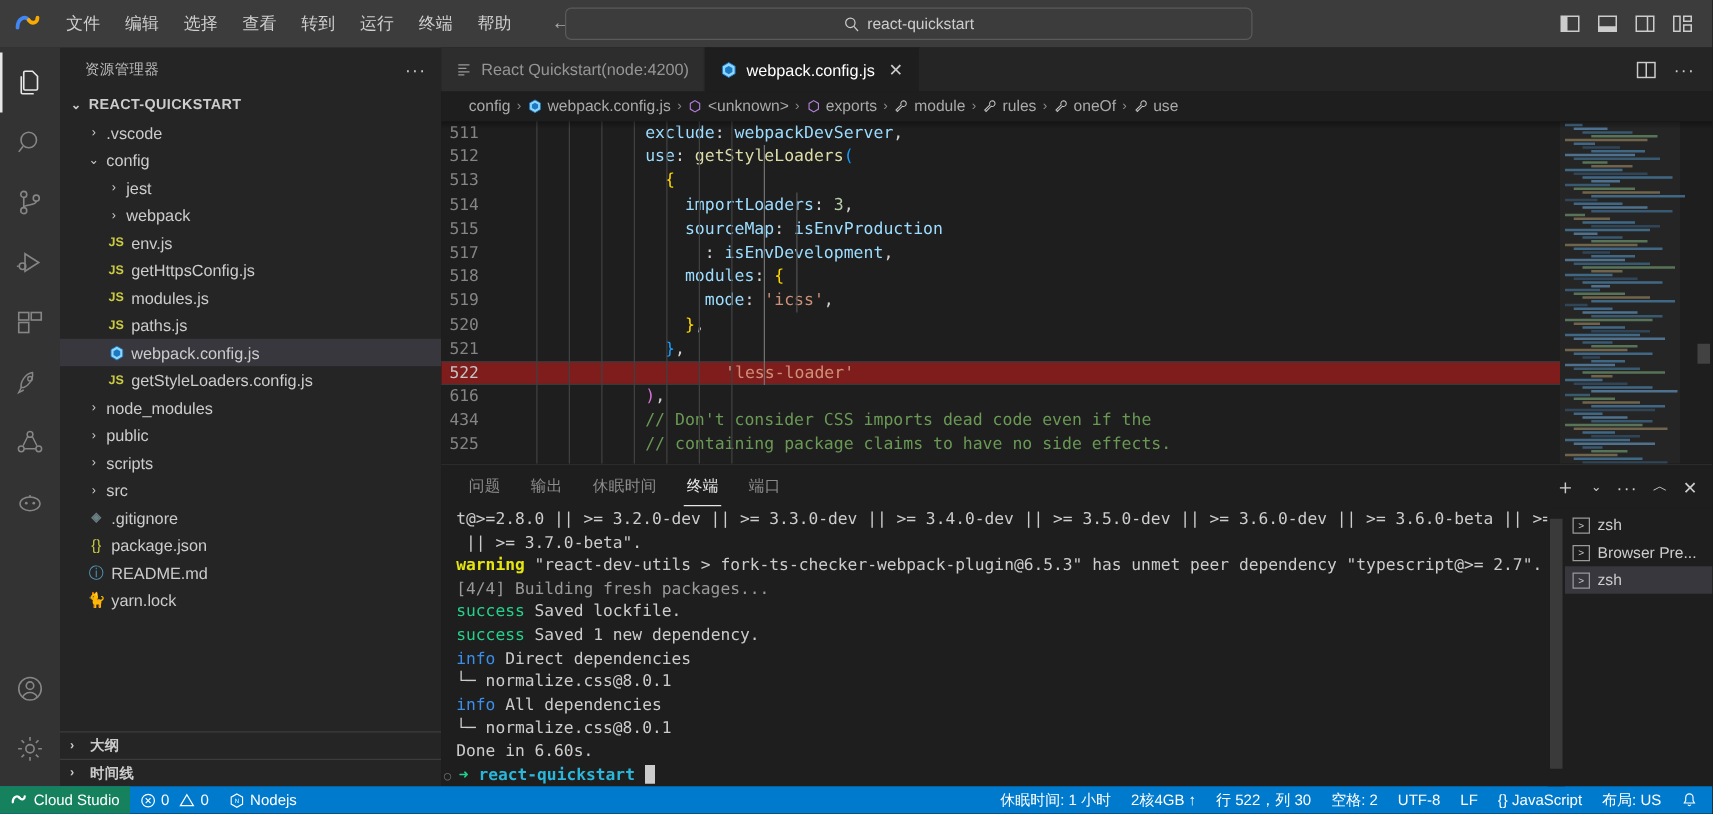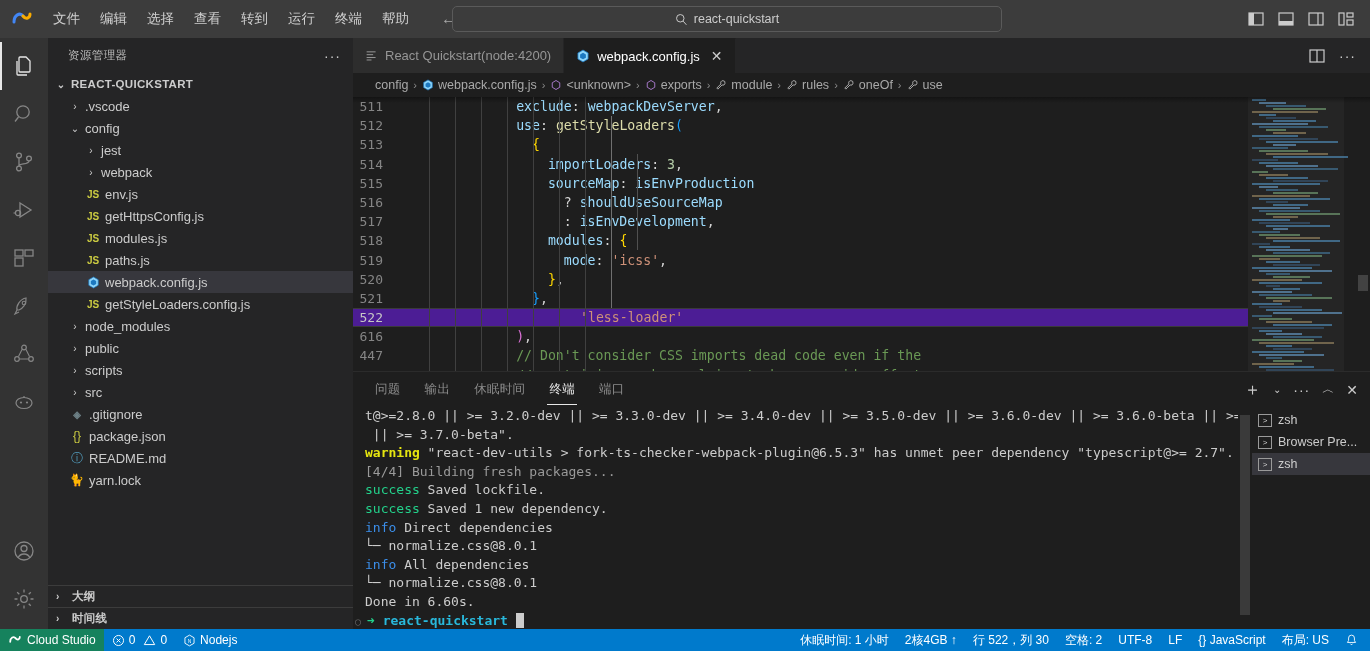--- a/index.html
+++ b/index.html
@@ -97,21 +97,21 @@
     height: 24px; display: flex; align-items: center; gap: 5px; padding-left: 22px;
     font-size: 12.5px; color: #a9a9a9; flex: 0 0 24px; background:#1e1e1e;
   }
   .bc-sep { color: #8c8c8c; font-size: 11px; }
   .bc-item { display:flex; align-items:center; gap:4px; }
 
   
   .editor { flex: 1 1 auto; position: relative; overflow: hidden; background:#1e1e1e; display:flex; min-height:0;}
   .code-area { position:relative; flex: 1 1 auto; overflow: hidden; font-family: "DejaVu Sans Mono", monospace; font-size: 13.2px; line-height: 19.2px;}
   .codeline { display: flex; height: 19.2px; white-space: pre; }
-  .codeline.cur { background: #4c1d95; box-shadow: inset 0 1px 0 #3a3a3a, inset 0 -1px 0 #3a3a3a; gap: 48px; }
+  .codeline.cur { background: #7f1d1d; box-shadow: inset 0 1px 0 #3a3a3a, inset 0 -1px 0 #3a3a3a; gap: 48px; }
   .lno {
     width: 52px; flex: 0 0 52px; text-align: right; padding-right: 22px; color: #858585;
     font-size: 13px;
   }
   .codeline.cur .lno { color: #c6c6c6; }
   .ctext { position: relative; }
   .minimap { width: 108px; flex: 0 0 108px; background:#1e1e1e; position:relative; overflow:hidden; padding-top:2px;}
   .mm-line { height: 2px; margin-bottom: 1px; }
   .mm-slider { position:absolute; right: 12px; top: 0; width: 96px; height: 300px; background: rgba(255,255,255,0.035); }
   .scroll-col { width: 14px; flex: 0 0 14px; background: #1e1e1e; position: relative; }
@@ -541,29 +541,28 @@
         </span>
       </div>
 
       <div class="editor">
         <div class="code-area" id="code-area" style="position: relative;">
             <div class="codeline"><span class="lno">511</span><span class="ctext"><span class="t-plain">              </span><span class="t-prop">exclude</span><span class="t-plain">: </span><span class="t-key">webpackDevServer</span><span class="t-plain">,</span></span></div>
             <div class="codeline"><span class="lno">512</span><span class="ctext"><span class="t-plain">              </span><span class="t-prop">use</span><span class="t-plain">: </span><span class="t-fn">getStyleLoaders</span><span class="t-br3">(</span></span></div>
             <div class="codeline"><span class="lno">513</span><span class="ctext"><span class="t-plain">                </span><span class="t-br1">{</span></span></div>
             <div class="codeline"><span class="lno">514</span><span class="ctext"><span class="t-plain">                  </span><span class="t-prop">importLoaders</span><span class="t-plain">: </span><span class="t-num">3</span><span class="t-plain">,</span></span></div>
             <div class="codeline"><span class="lno">515</span><span class="ctext"><span class="t-plain">                  </span><span class="t-prop">sourceMap</span><span class="t-plain">: </span><span class="t-key">isEnvProduction</span></span></div>
-            <div class="codeline"><span class="lno">516</span><span class="ctext"><span class="t-plain">                    ? </span><span class="t-key">shouldUseSourceMap</span></span></div>
             <div class="codeline"><span class="lno">517</span><span class="ctext"><span class="t-plain">                    : </span><span class="t-key">isEnvDevelopment</span><span class="t-plain">,</span></span></div>
             <div class="codeline"><span class="lno">518</span><span class="ctext"><span class="t-plain">                  </span><span class="t-prop">modules</span><span class="t-plain">: </span><span class="t-br1">{</span></span></div>
             <div class="codeline"><span class="lno">519</span><span class="ctext"><span class="t-plain">                    </span><span class="t-prop">mode</span><span class="t-plain">: </span><span class="t-str">'icss'</span><span class="t-plain">,</span></span></div>
             <div class="codeline"><span class="lno">520</span><span class="ctext"><span class="t-plain">                  </span><span class="t-br1">}</span><span class="t-plain">,</span></span></div>
             <div class="codeline"><span class="lno">521</span><span class="ctext"><span class="t-plain">                </span><span class="t-br3">}</span><span class="t-plain">,</span></span></div>
             <div class="codeline cur"><span class="lno">522</span><span class="ctext"><span class="t-plain">                </span><span class="t-str">'less-loader'</span></span></div>
             <div class="codeline"><span class="lno">616</span><span class="ctext"><span class="t-plain">              </span><span class="t-br2">)</span><span class="t-plain">,</span></span></div>
-            <div class="codeline"><span class="lno">447</span><span class="ctext"><span class="t-cmt">              // Don't consider CSS imports dead code even if the</span></span></div>
+            <div class="codeline"><span class="lno">434</span><span class="ctext"><span class="t-cmt">              // Don't consider CSS imports dead code even if the</span></span></div>
             <div class="codeline"><span class="lno">525</span><span class="ctext"><span class="t-cmt">              // containing package claims to have no side effects.</span></span></div>
             <div style="position: absolute; inset: 0px; pointer-events: none;">
               <div style="position: absolute; top: 0px; bottom: 0px; width: 1px; background: rgb(64, 64, 64); left: 76px;"></div>
               <div style="position: absolute; top: 0px; bottom: 0px; width: 1px; background: rgb(64, 64, 64); left: 102px;"></div>
               <div style="position: absolute; top: 0px; bottom: 0px; width: 1px; background: rgb(64, 64, 64); left: 128px;"></div>
               <div style="position: absolute; top: 0px; bottom: 0px; width: 1px; background: rgb(64, 64, 64); left: 154px;"></div>
               <div style="position: absolute; top: 0px; bottom: 0px; width: 1px; background: rgb(64, 64, 64); left: 180px;"></div>
               <div style="position: absolute; top: 0px; bottom: 0px; width: 1px; background: rgb(64, 64, 64); left: 206px;"></div>
               <div style="position: absolute; top: 0px; bottom: 0px; width: 1px; background: rgb(64, 64, 64); left: 232px;"></div>
               <div style="position: absolute; top: 19px; height: 192px; width: 1px; background: rgb(112, 112, 112); left: 258px;"></div>

